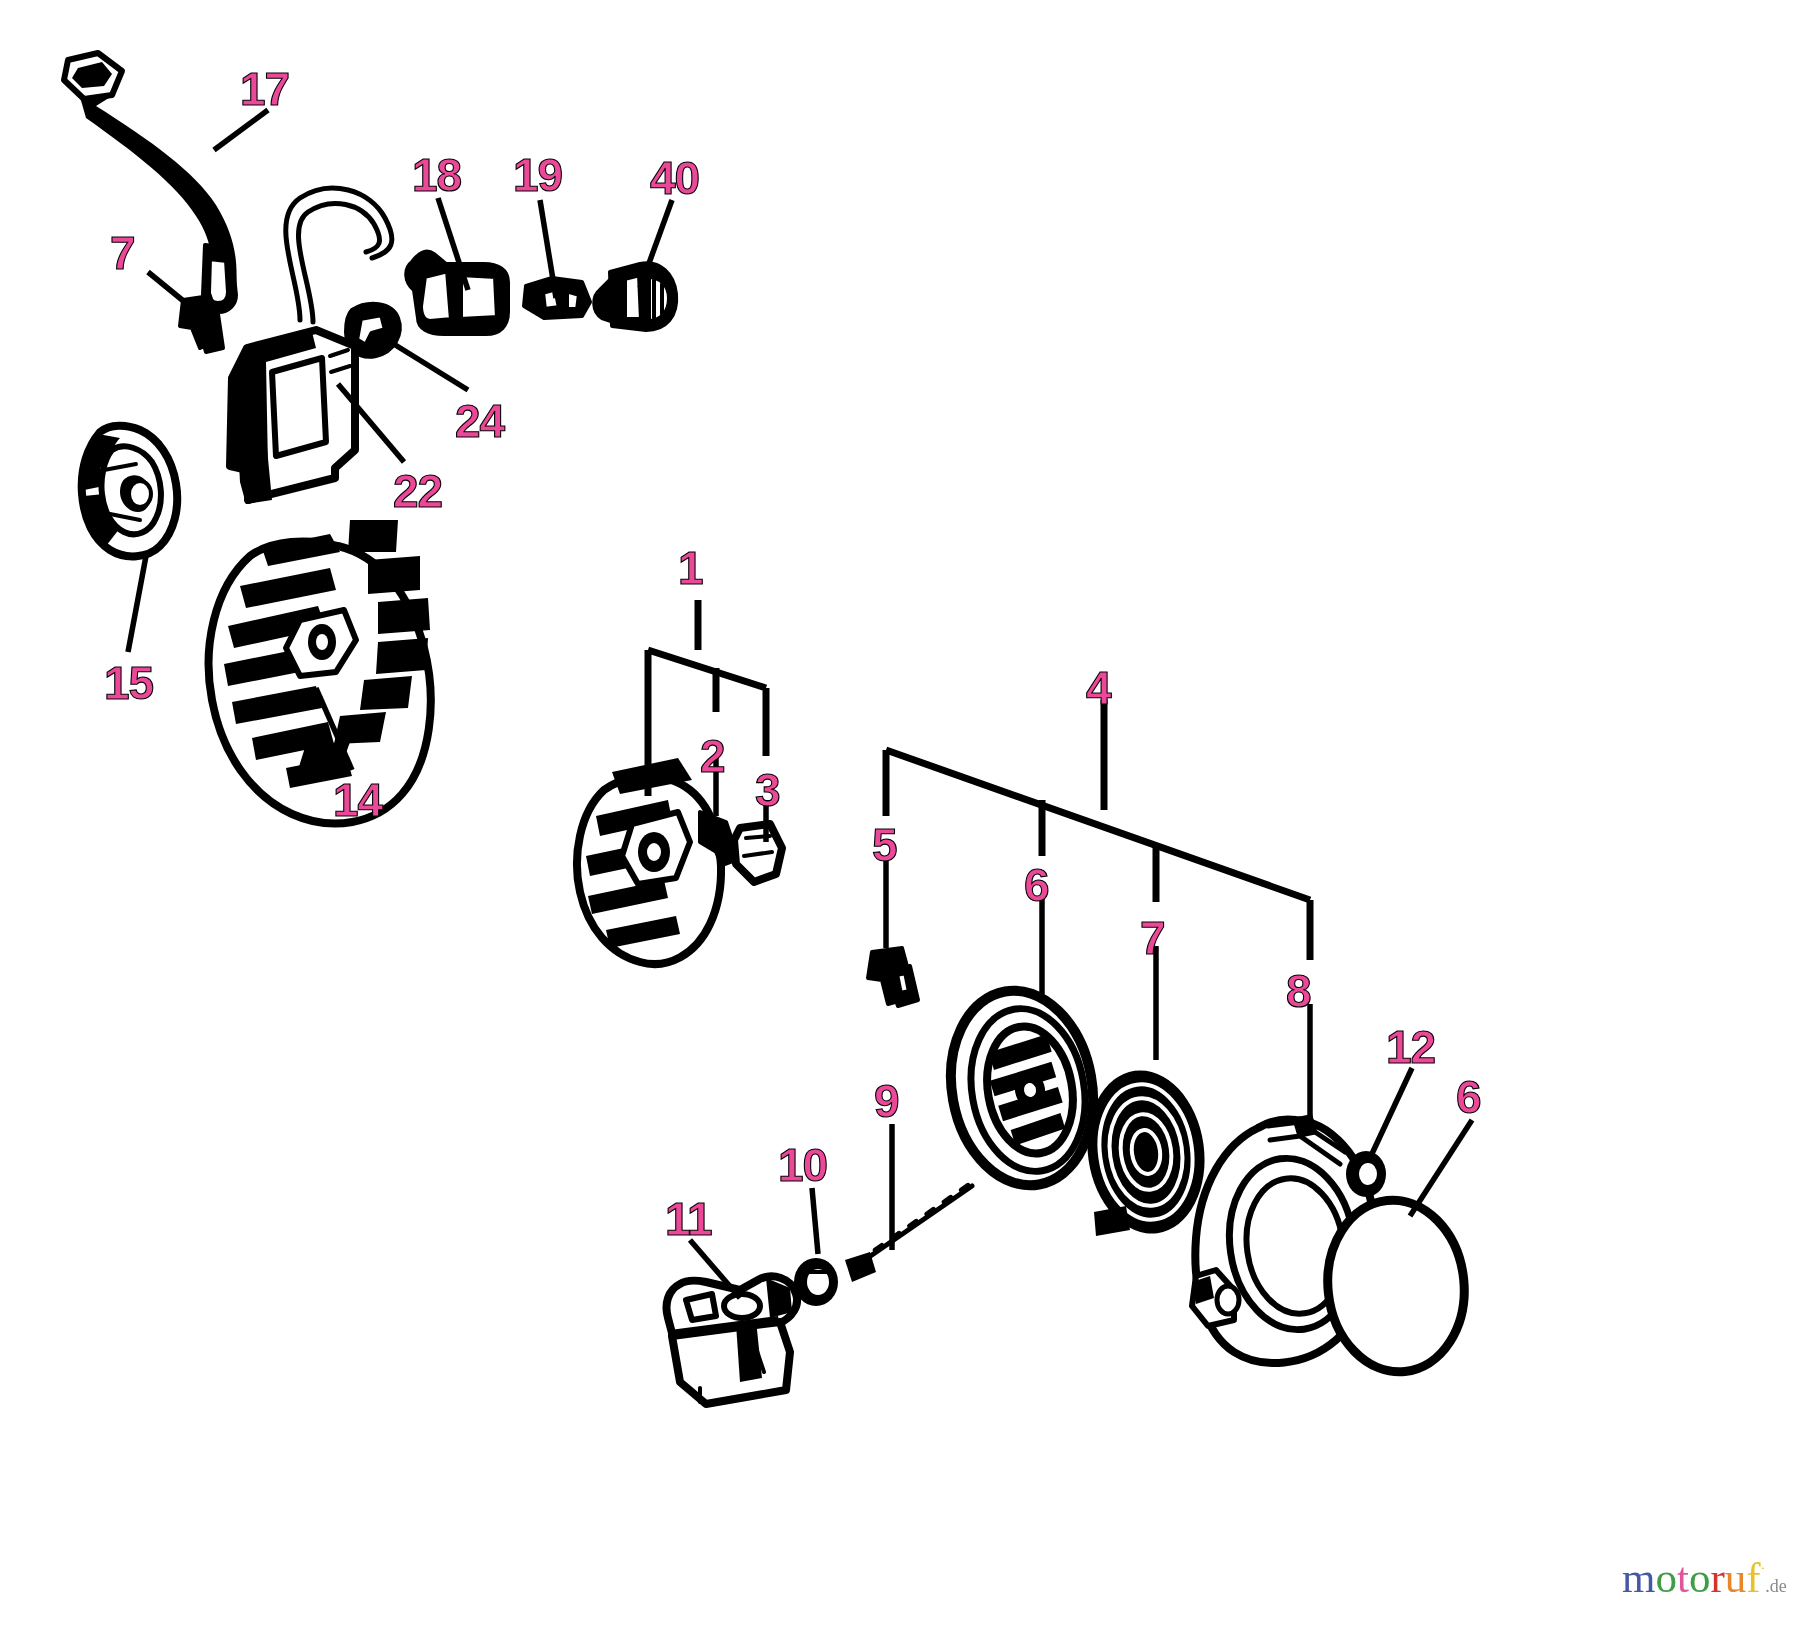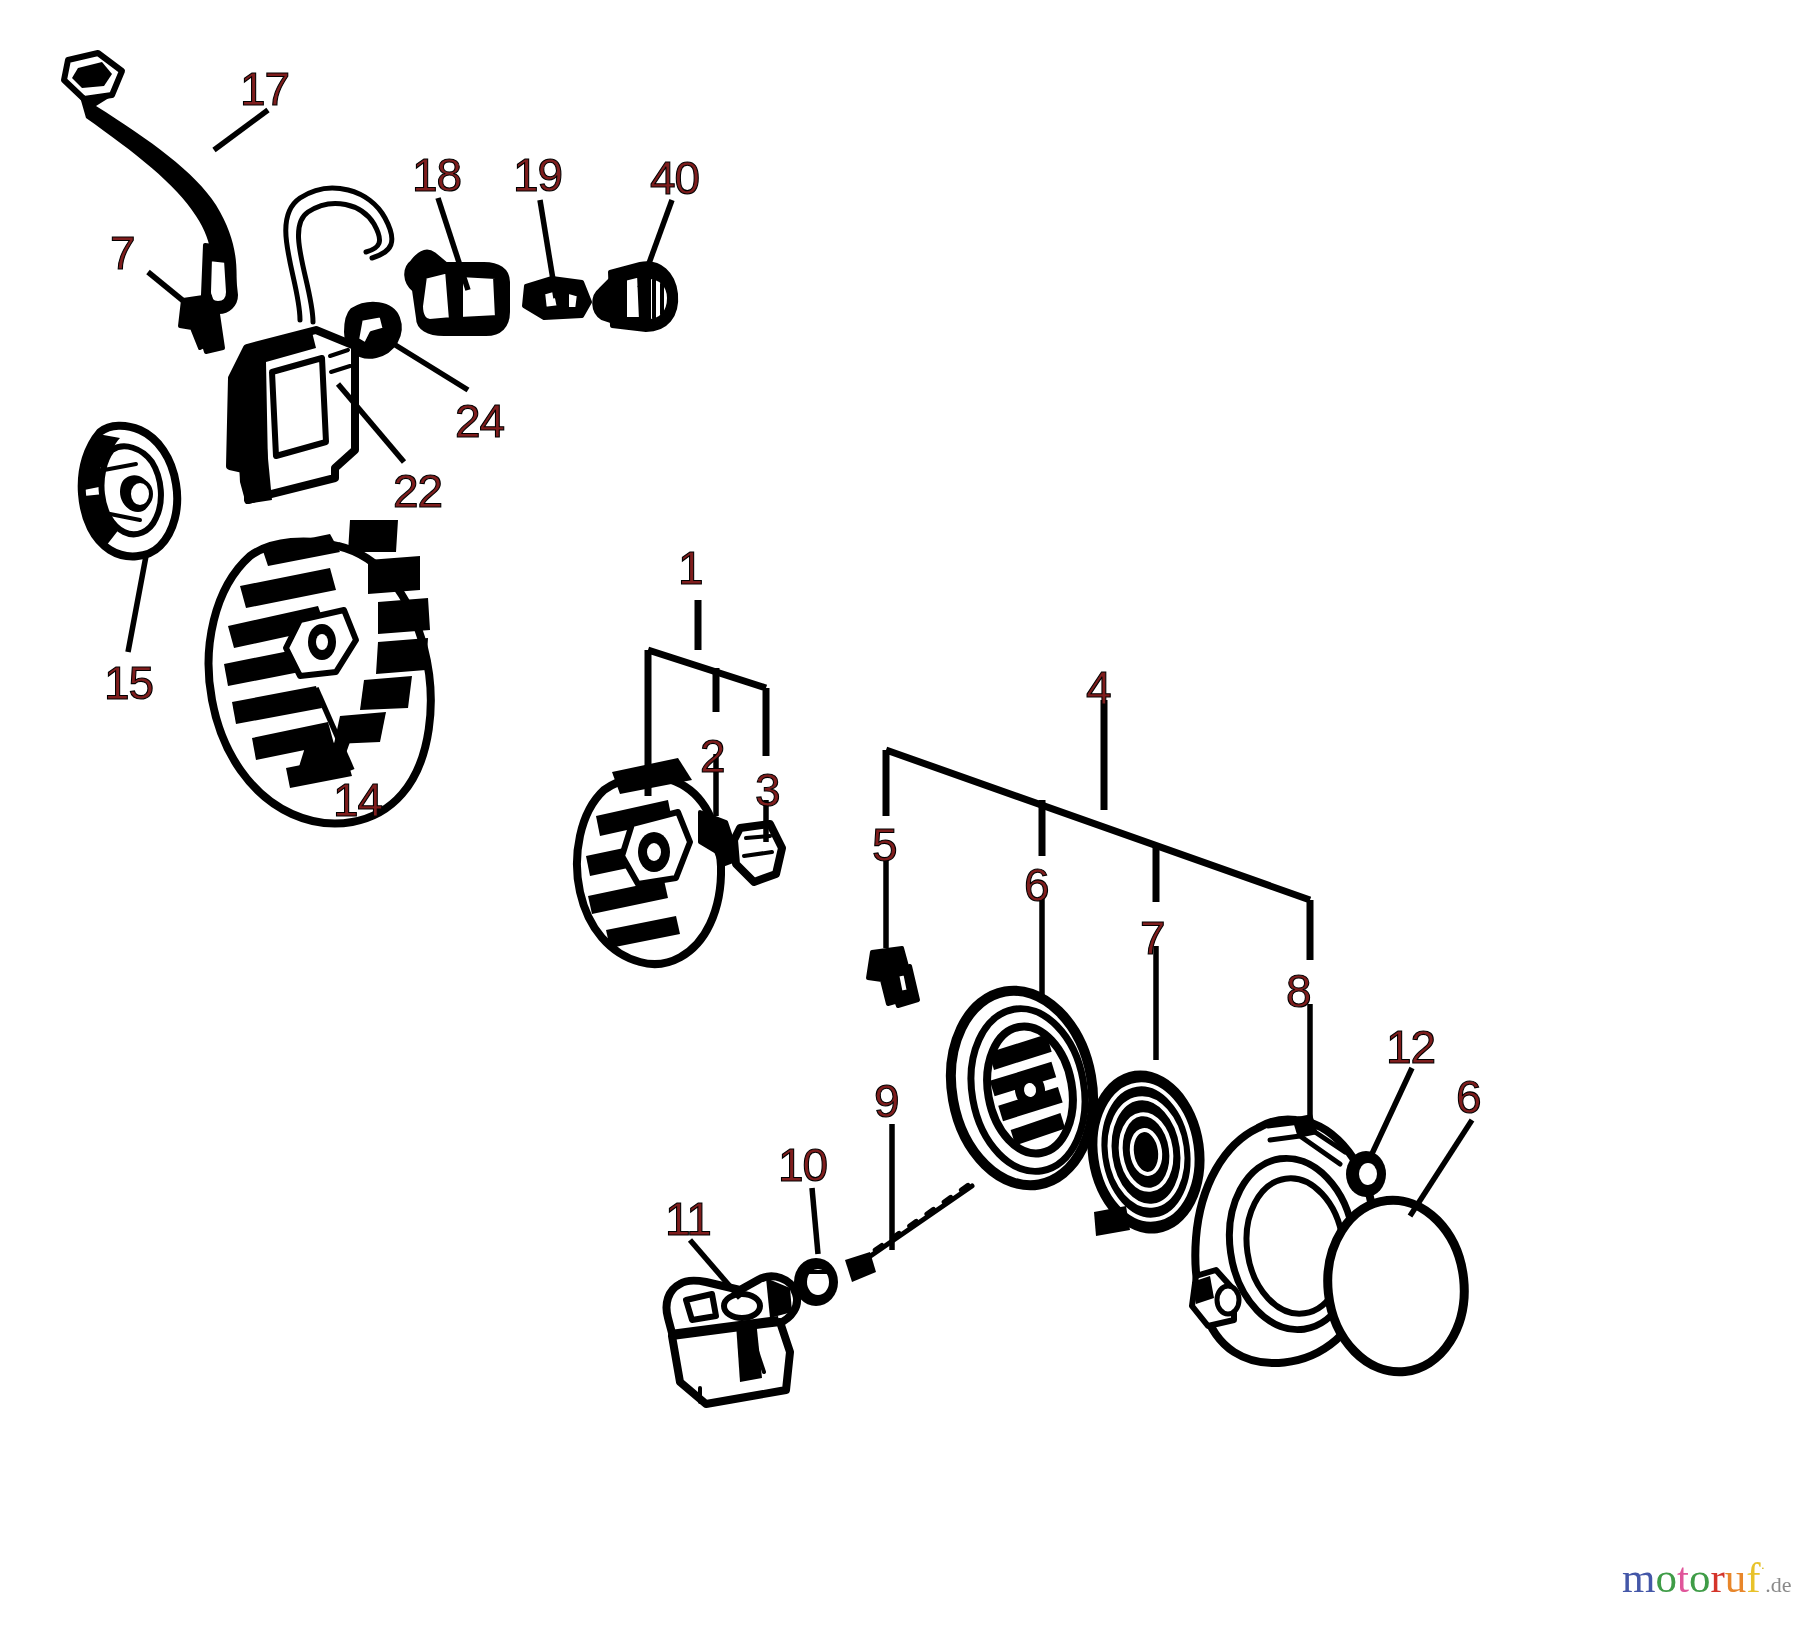--- a/index.html
+++ b/index.html
@@ -21,42 +21,42 @@
   #diagram-svg {
     position: absolute;
     left: 0;
     top: 0;
     width: 1800px;
     height: 1628px;
   }
   .callout {
     position: absolute;
     font-family: "Liberation Sans", sans-serif;
-    font-weight: normal;
+    font-weight: bold;
     font-size: 46px;
     line-height: 1;
-    color: #7f1d1d;
+    color: #ec4899;
     letter-spacing: -1px;
     -webkit-text-stroke: 1.1px #000;
     user-select: none;
     white-space: nowrap;
   }
   #watermark {
     position: absolute;
     left: 1622px;
     top: 1556px;
     font-family: "Liberation Serif", serif;
     font-size: 43px;
     line-height: 1;
     white-space: nowrap;
     user-select: none;
   }
   #watermark .wl { font-weight: 400; }
   #watermark .suffix {
-    font-size: 22px;
+    font-size: 18px;
     color: #8a8a8a;
     vertical-align: baseline;
   }
   #watermark .tick {
     font-size: 14px;
     vertical-align: super;
     color: #d0b000;
   }
 </style>
 </head>

